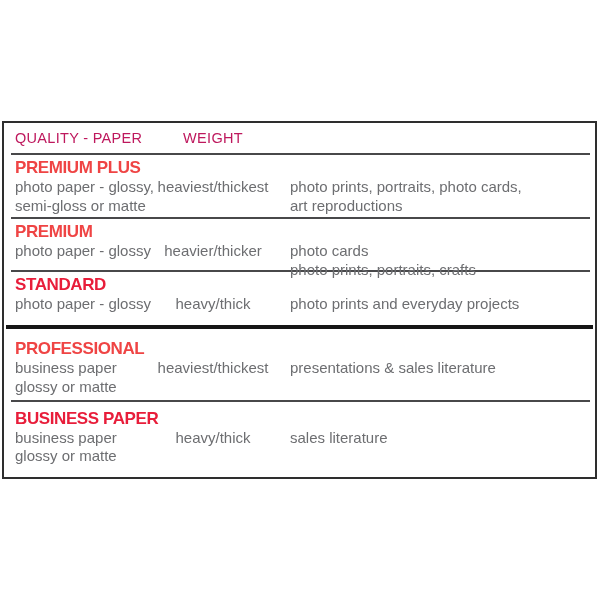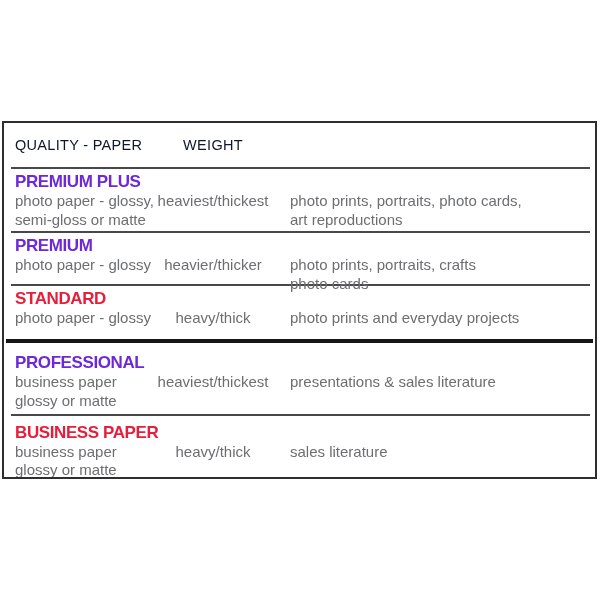--- a/index.html
+++ b/index.html
@@ -26,23 +26,23 @@
     background: #ffffff;
     overflow: hidden;
   }
   .grid-row {
     display: grid;
     grid-template-columns: 133px 130px 1fr;
     padding: 0 6px 0 11px;
     box-sizing: border-box;
   }
   .header-row {
-    height: 44px;
+    height: 30px;
     align-items: center;
-    color: #0f172a;
+    color: #be185d;
     font-size: 14.5px;
     letter-spacing: 0.3px;
   }
   .header-row .hcell { white-space: nowrap; }
   .header-row .c2 { text-align: center; }
   .header-row .c3 { padding-left: 12px; }
 
   .divider {
     height: 2px;
     background: #48484a;
@@ -59,21 +59,21 @@
   .row.r2 { height: 51px; }
   .row.r3 { height: 53px; border-radius: 22px; }
   .row.r4 { height: 70.5px; padding-top: 10px; }
   .row.r5 { height: 65px; padding-top: 7px; }
 
   .title {
     font-size: 17px;
     font-weight: bold;
     line-height: 20px;
     letter-spacing: -0.4px;
-    color: #6d28d9;
+    color: #ef4444;
     white-space: nowrap;
   }
   .title.red { color: #e81d3a; }
 
   .line {
     font-size: 15px;
     color: #6d6e71;
     line-height: 18.5px;
     white-space: nowrap;
   }
@@ -120,22 +120,22 @@
 
     <div class="grid-row row r2">
       <div>
         <div class="title">PREMIUM</div>
         <div class="line">photo paper - glossy</div>
       </div>
       <div class="colw">
         <div class="line">heavier/thicker</div>
       </div>
       <div class="colg">
+        <div class="line">photo cards</div>
         <div class="line">photo prints, portraits, crafts</div>
-        <div class="line">photo cards</div>
       </div>
     </div>
 
     <div class="divider"></div>
 
     <div class="grid-row row r3">
       <div>
         <div class="title red">STANDARD</div>
         <div class="line">photo paper - glossy</div>
       </div>

